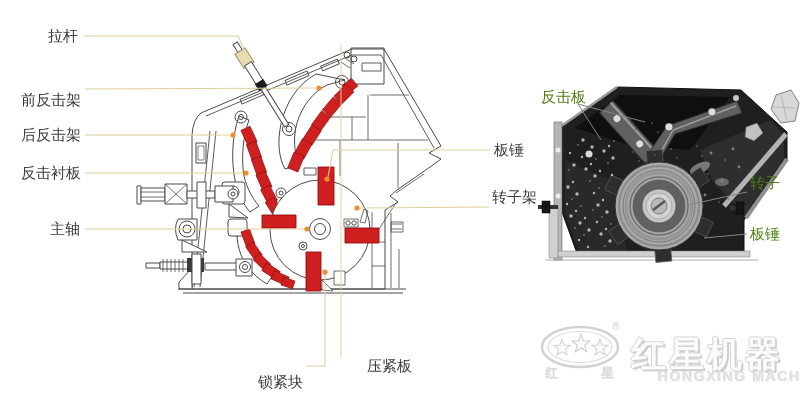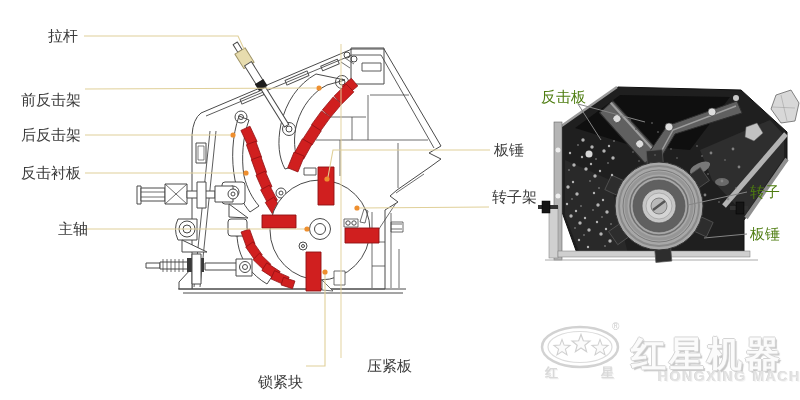--- a/index.html
+++ b/index.html
@@ -364,28 +364,28 @@
       <use href="#star" transform="translate(581,344) scale(0.95)"></use>
       <use href="#star" transform="translate(600,348) scale(0.85)"></use>
     </g>
   </g>
 </svg>
 
   <span class="lbl" style="left:48px;top:28px">拉杆</span>
   <span class="lbl" style="left:21px;top:92px">前反击架</span>
   <span class="lbl" style="left:21px;top:127px">后反击架</span>
   <span class="lbl" style="left:21px;top:165px">反击衬板</span>
-  <span class="lbl" style="left:58px;top:221px">主轴</span>
+  <span class="lbl" style="left:50px;top:221px">主轴</span>
   <span class="lbl" style="left:494px;top:142px">板锤</span>
   <span class="lbl" style="left:492px;top:189px">转子架</span>
   <span class="lbl" style="left:258px;top:374px">锁紧块</span>
   <span class="lbl" style="left:367px;top:358px">压紧板</span>
 
   <span class="lbl lbl-photo" style="left:541px;top:89px">反击板</span>
-  <span class="lbl lbl-photo" style="left:750px;top:184px">转子</span>
+  <span class="lbl lbl-photo" style="left:750px;top:175px">转子</span>
   <span class="lbl lbl-photo" style="left:750px;top:226px">板锤</span>
 
   <span class="oval-char" style="left:545px;top:364px">红</span>
   <span class="oval-char" style="left:601px;top:364px">星</span>
   <span class="reg-mark">®</span>
   <div class="brand-cn">红星机器</div>
   <div class="brand-en">HONGXING MACHINERY</div>
 </div>
 
 </body></html>

